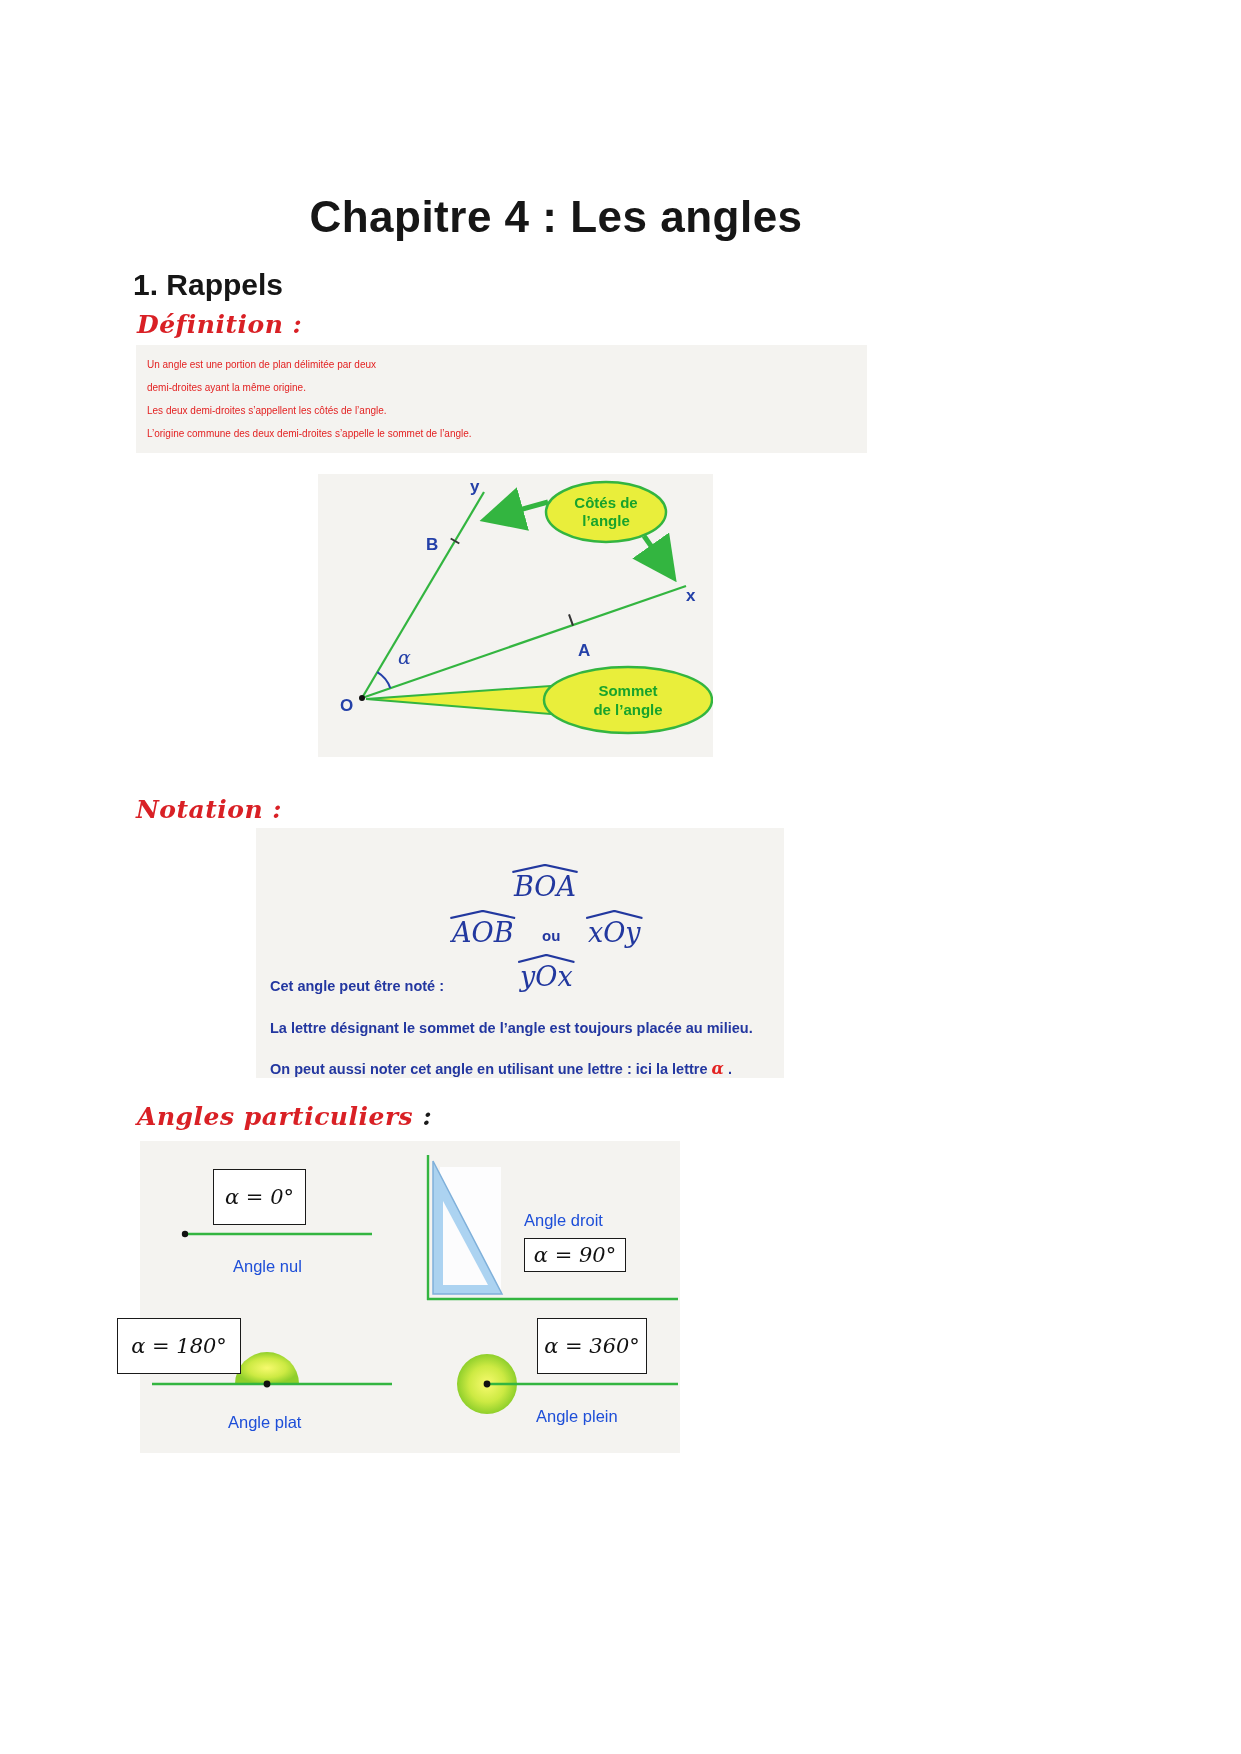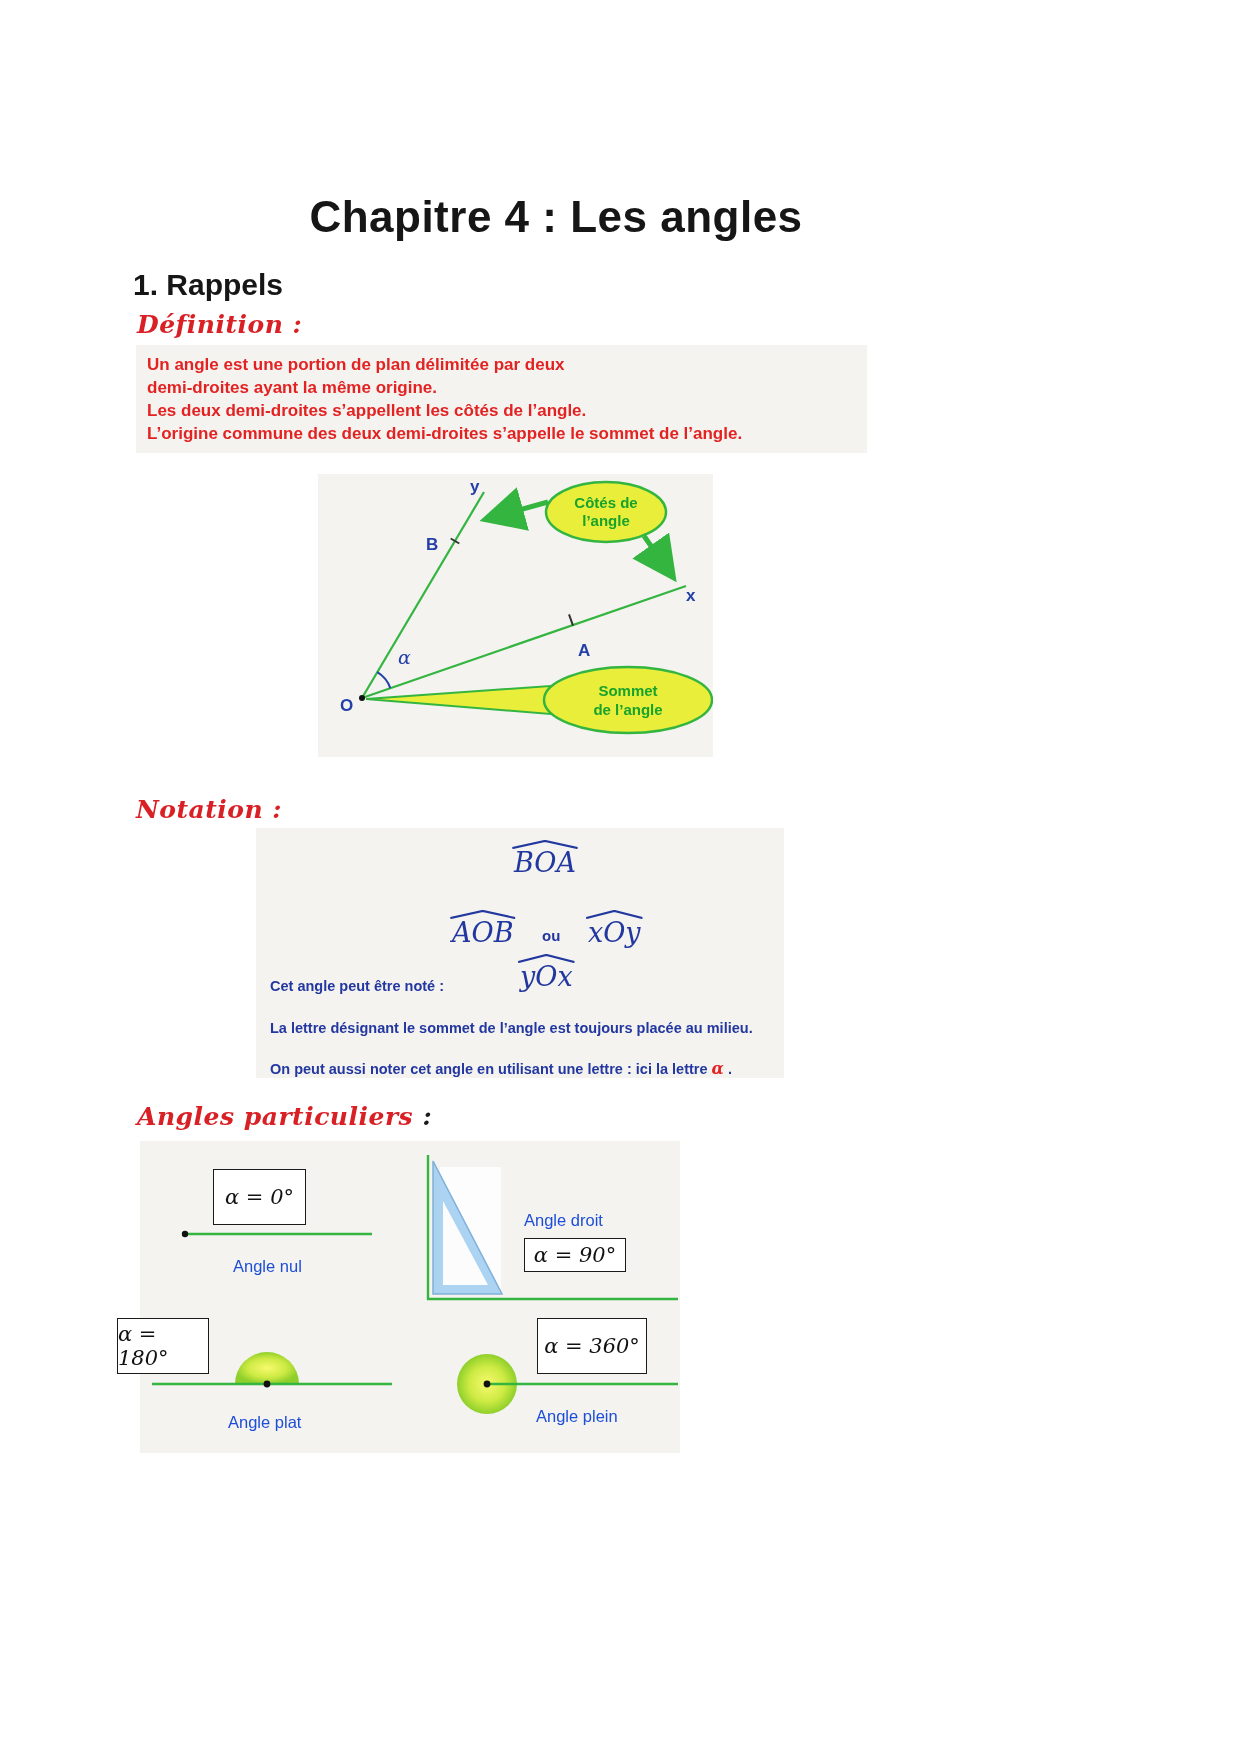--- a/index.html
+++ b/index.html
@@ -14,39 +14,39 @@
   .red-head{position:absolute;font-family:"DejaVu Serif",serif;font-style:italic;font-weight:bold;
             font-size:25px;color:#d92025;letter-spacing:.5px}
   #def-head{top:294px;left:137px}
   #not-head{top:779px;left:136px}
   #part-head{top:1086px;left:137px}
   #part-head .colon{color:#1a1a1a}
 
   .graybox{position:absolute;background:#f4f3f0}
 
   #def-box{top:329px;left:136px;width:731px;height:108px;padding:8px 11px;
-           color:#e32222;font-weight:bold;font-size:17px;line-height:23px}
+           color:#e32222;font-weight:normal;font-size:10px;line-height:23px}
 
   #fig1{top:458px;left:318px;width:395px;height:283px}
   .ray{stroke:#33b540;stroke-width:2.2;fill:none}
   .tick{stroke:#333;stroke-width:2}
   .arc{stroke:#2440a8;stroke-width:2;fill:none}
   .bub{fill:#e9ee3b;stroke:#33b540;stroke-width:2.5}
   .arrow{stroke:#33b540;stroke-width:5;fill:none}
   .lbl{font-family:"Liberation Sans",sans-serif;font-weight:bold;font-size:17px;fill:#2440a8}
   .alpha-lbl{font-family:"DejaVu Serif",serif;font-style:italic;font-size:19px;fill:#2440a8}
   .bubtxt{font-family:"Liberation Sans",sans-serif;font-weight:bold;font-size:15px;
           fill:#18a32c;text-anchor:middle}
 
   #not-box{top:812px;left:256px;width:528px;height:250px}
   .mhat{position:absolute;padding-top:9px;font-family:"DejaVu Serif",serif;font-style:italic;
         font-size:27px;color:#22389f;line-height:1;display:inline-block}
   .mhat .hat{position:absolute;top:0;left:-3px;width:calc(100% + 6px);height:9px}
   .mhat .hat polyline{fill:none;stroke:#22389f;stroke-width:2.4}
-  #m-boa{left:258px;top:12px}
+  #m-boa{left:258px;top:36px}
   #m-aob{left:196px;top:82px}
   #m-xoy{left:332px;top:82px}
   #m-yox{left:264px;top:126px}
   #m-ou{position:absolute;left:286px;top:99px;font-size:15px;font-weight:bold;color:#2337a0}
   .blue-note{position:absolute;color:#2337a0;font-weight:bold;font-size:14.5px}
   #note-caption{left:14px;top:150px}
   #note-rule{left:14px;top:192px}
   #note-alt{left:14px;top:231px}
   #note-alt .alpha-red{color:#e32222;font-family:"DejaVu Serif",serif;font-style:italic;font-size:16px}
 
@@ -56,21 +56,21 @@
   #lab-nul{left:93px;top:116px}
   #lab-droit{left:384px;top:70px}
   #lab-plat{left:88px;top:272px}
   #lab-plein{left:396px;top:266px}
 
   .formula-box{position:absolute;background:#ffffff;border:1.5px solid #1a1a1a;
                display:flex;align-items:center;justify-content:center;
                font-family:"DejaVu Serif",serif;font-style:italic;font-size:21px;color:#111}
   #fb-0{left:213px;top:1153px;width:93px;height:56px}
   #fb-90{left:524px;top:1222px;width:102px;height:34px}
-  #fb-180{left:117px;top:1302px;width:92px;height:56px}
+  #fb-180{left:117px;top:1302px;width:124px;height:56px}
   #fb-360{left:537px;top:1302px;width:110px;height:56px}
 </style>
 </head>
 <body>
 
 <div class="page">
 
   <h1 id="title">Chapitre 4 : Les angles</h1>
   <h2 id="section1">1. Rappels</h2>
 

